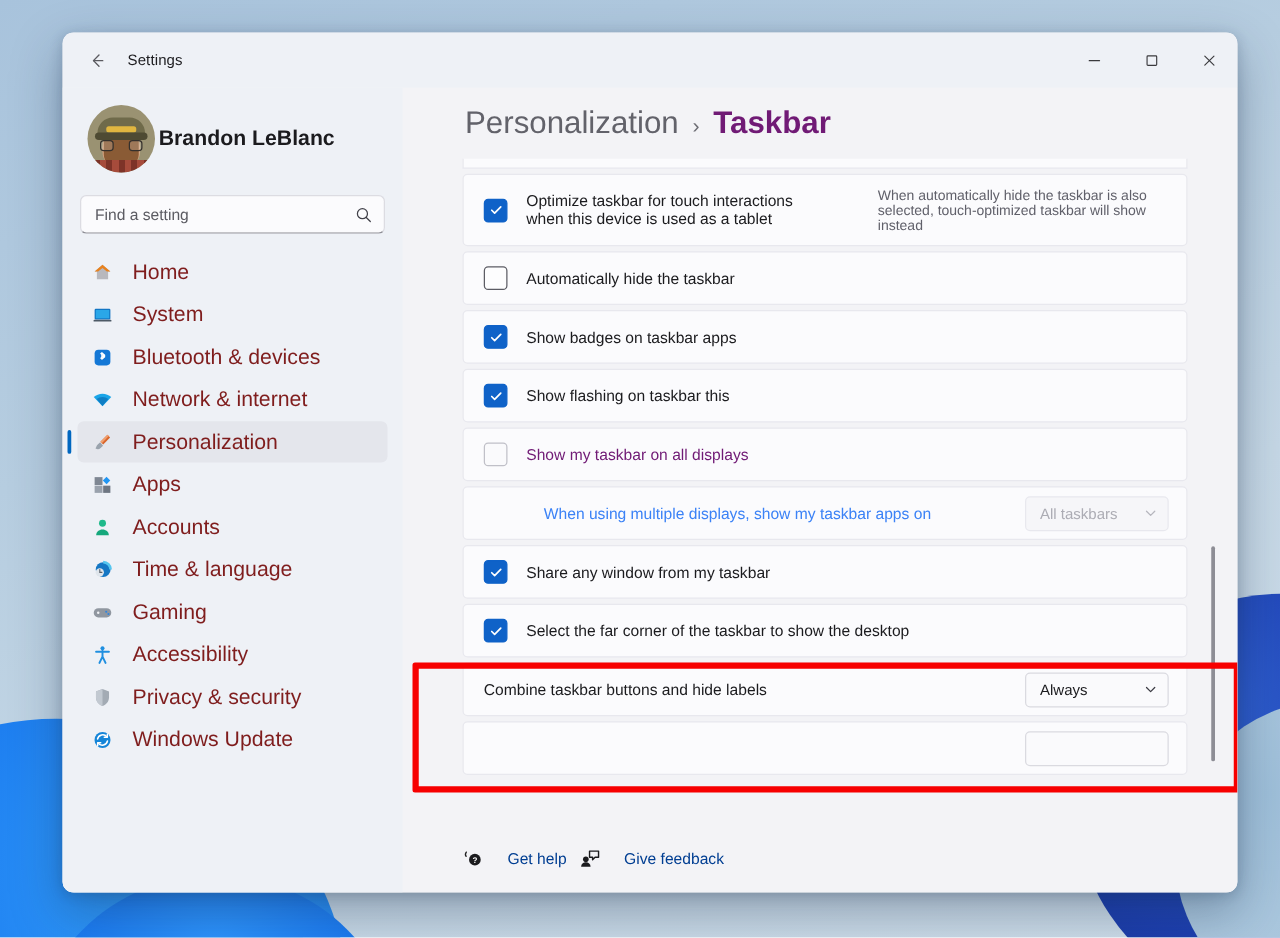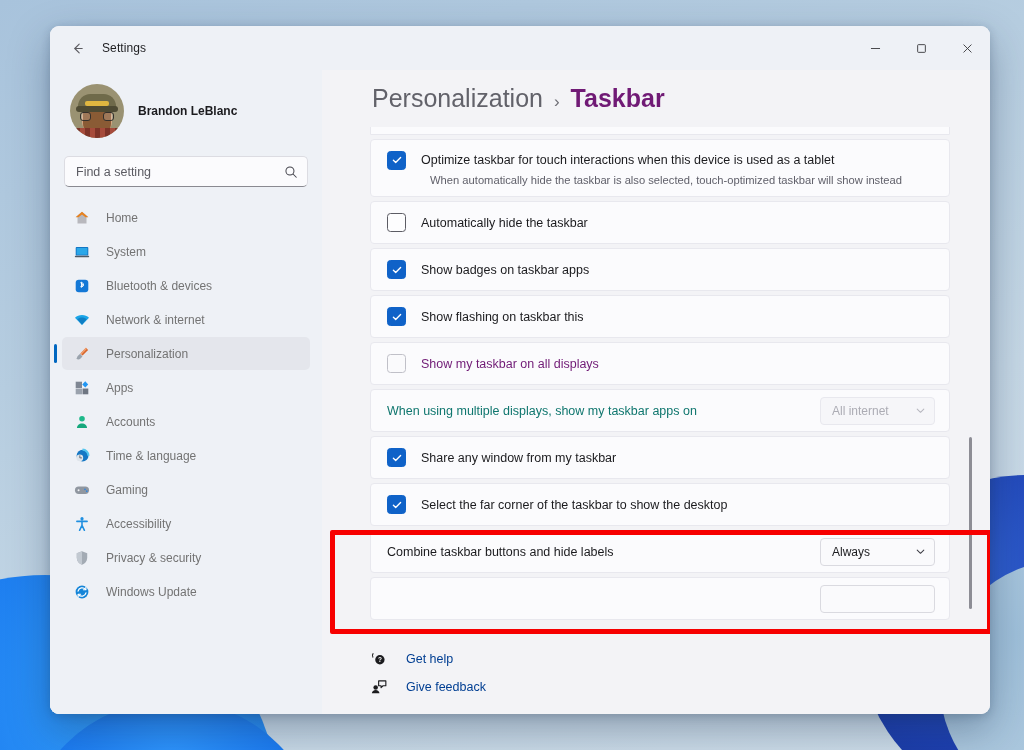--- a/index.html
+++ b/index.html
@@ -158,24 +158,24 @@
     border: 1.6px solid #35302c; background: rgba(255,255,255,.18);
   }
   .av-gl { left: 10px; }
   .av-gr { left: 33px; }
   .av-shirt {
     position: absolute; left: 0; top: 44px;
     width: 54px; height: 14px;
     background: repeating-linear-gradient(90deg,#a64b3b 0 5px,#7d3328 5px 10px);
   }
   #account-name {
-    font-size: 12px;
+    font-size: 17px;
     font-weight: bold;
     color: #1b1b1e;
-    margin-left: 14px;
+    margin-left: 3px;
   }
 
   #search-box {
     height: 31px;
     background: #fbfbfd;
     border: 1px solid #dcdce2;
     border-bottom: 1.4px solid #8a8a91;
     border-radius: 5px;
     display: flex;
     align-items: center;
@@ -210,22 +210,22 @@
     border-radius: 2px;
     background: #0067c0;
   }
   .nav-ico {
     width: 20px; height: 20px;
     flex: 0 0 20px;
     display: flex; align-items: center; justify-content: center;
     margin-right: 14px;
   }
   .nav-label {
-    font-size: 12px;
-    color: #737373;
+    font-size: 17px;
+    color: #7f1d1d;
   }
 
   
   #main {
     flex: 1;
     min-width: 0;
     display: flex;
     flex-direction: column;
     padding: 0 0 0 0;
     position: relative;
@@ -275,21 +275,21 @@
   }
   .card.clipped {
     height: 16px;
     min-height: 16px;
     overflow: hidden;
     border-radius: 4px 4px 0 0;
     align-items: flex-start;
     padding-top: 0;
   }
   .card.tall { min-height: 58px; align-items: center; }
-  .card-main { display: flex; flex-direction: column; gap: 2px; flex: 1; min-width: 0; }
+  .card-main { display: flex; flex-direction: row; gap: 2px; flex: 1; min-width: 0; }
   .row-flex { display: flex; align-items: center; width: 100%; }
 
   .cb {
     width: 19px; height: 19px;
     flex: 0 0 19px;
     border-radius: 3.5px;
     border: 1.3px solid #5c5c64;
     background: #fdfdfe;
     margin-right: 15px;
     display: flex; align-items: center; justify-content: center;
@@ -301,21 +301,21 @@
   .cb.disabled { border-color: #c0c0c8; background: #fafafc; }
   .cb-label { font-size: 12.5px; color: #1b1b1e; }
   .cb-label.disabled { color: #701a75; }
   .sub-label {
     font-size: 11.2px;
     color: #60606a;
     margin-left: 43px;
     margin-top: 2px;
   }
   .setting-label { font-size: 12.5px; color: #1b1b1e; }
-  .setting-label.disabled { color: #0f766e; }
+  .setting-label.disabled { color: #3b82f6; margin-left: 48px; }
 
   .combo {
     margin-left: auto;
     width: 115px; height: 28px;
     border: 1px solid #dadae0;
     border-radius: 4px;
     background: #fafafc;
     display: flex;
     align-items: center;
     padding: 0 8px 0 11px;
@@ -349,21 +349,21 @@
     width: 3px; height: 172px;
     border-radius: 2px;
     background: #8d8d95;
   }
 
   
   #footer {
     flex: 0 0 auto;
     padding: 16px 0 18px 48px;
     display: flex;
-    flex-direction: column;
+    flex-direction: row;
     gap: 10px;
   }
   .flink { display: flex; align-items: center; }
   .flink-ico {
     width: 18px; height: 18px;
     flex: 0 0 18px;
     margin-right: 18px;
     display: flex; align-items: center; justify-content: center;
     color: #1b1b1e;
   }
@@ -618,21 +618,21 @@
               <div class="card-main">
                 <div class="row-flex">
                   <span class="cb disabled"></span>
                   <span class="cb-label disabled">Show my taskbar on all displays</span>
                 </div>
               </div>
             </div>
             <div class="card">
               <span class="setting-label disabled">When using multiple displays, show my taskbar apps on</span>
               <span class="combo disabled">
-                <span class="combo-value">All internet</span>
+                <span class="combo-value">All taskbars</span>
                 <span class="combo-arrow">
                   <svg width="11" height="11" viewBox="0 0 12 12" fill="none">
                     <path d="M2.4 4.4 6 8l3.6-3.6" stroke="currentColor" stroke-width="1.1" stroke-linecap="round" stroke-linejoin="round"></path>
                   </svg>
                 </span>
               </span>
             </div>
             <div class="card">
               <div class="card-main">
                 <div class="row-flex">

